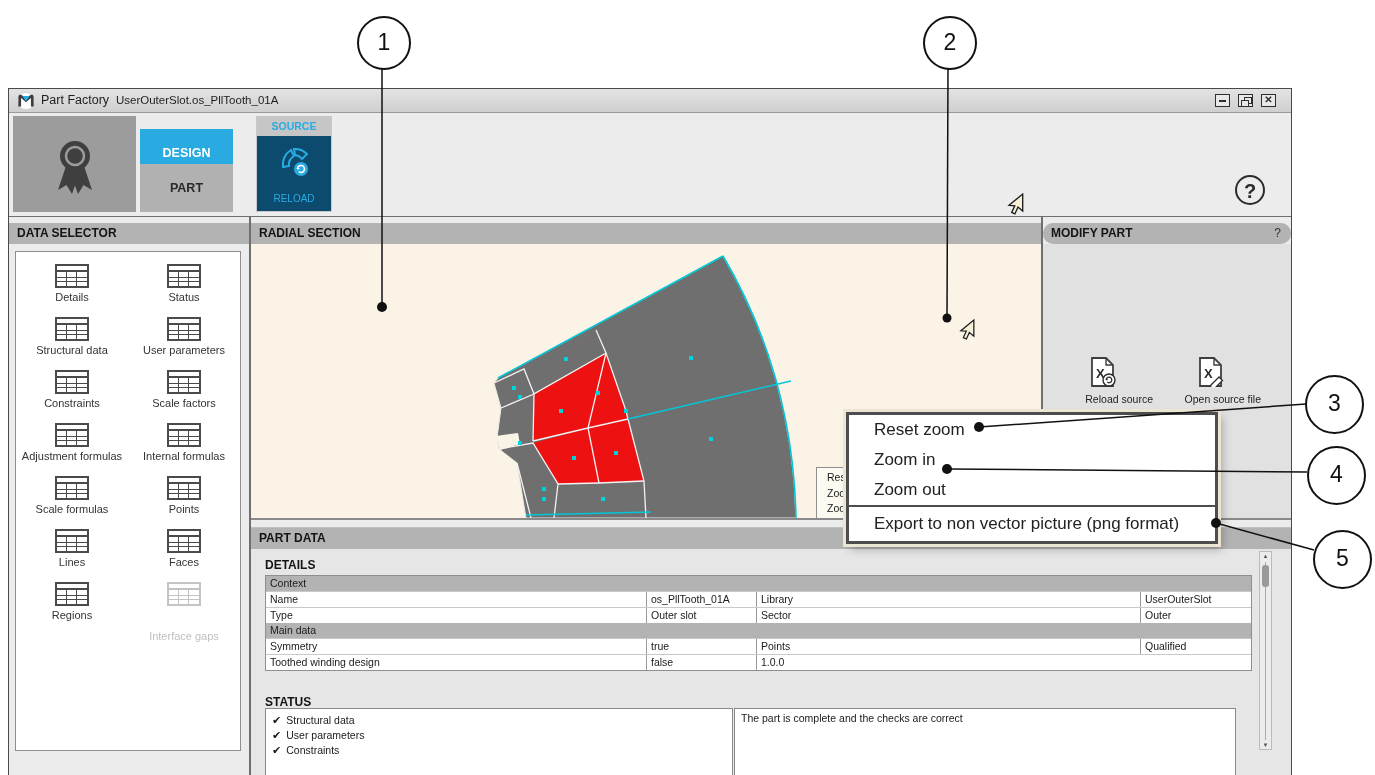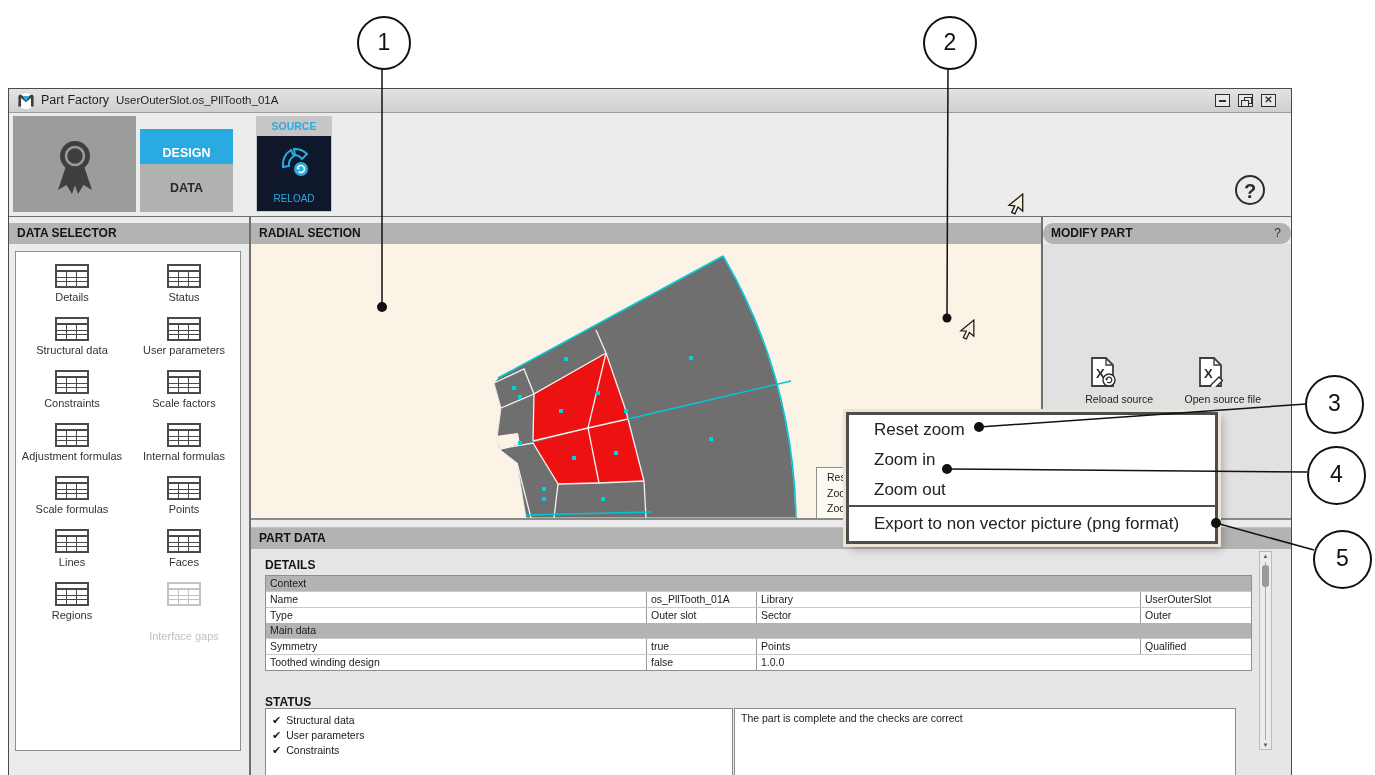--- a/index.html
+++ b/index.html
@@ -16,21 +16,21 @@
   .winbtn{top:5px;width:15px;height:13px;border:1px solid #2e2e2e;background:#e8e8e8;box-sizing:border-box;}
   .winbtn .bar{position:absolute;left:3px;top:5px;width:7px;height:2px;background:#2e2e2e;}
   .winbtn .sq1{position:absolute;left:5px;top:2px;width:6px;height:5px;border:1px solid #2e2e2e;}
   .winbtn .sq2{position:absolute;left:2px;top:5px;width:6px;height:5px;border:1px solid #2e2e2e;background:#e8e8e8;}
   .winbtn .x{position:absolute;left:0;top:-1px;width:100%;text-align:center;font-size:10px;font-weight:bold;color:#2e2e2e;}
   
   .toolbar{left:0;top:24px;width:100%;height:103px;background:#ececec;border-bottom:1px solid #6f6f6f;}
   .medal-btn{left:4px;top:3px;width:123px;height:96px;background:#9c9c9c;}
   .btn-design{left:131px;top:16px;width:93px;height:48px;background:#29abe2;color:#fff;font-weight:bold;font-size:12.5px;display:flex;align-items:center;justify-content:center;}
   .btn-test{left:131px;top:51px;width:93px;height:48px;background:#b1b1b1;color:#2a2a2a;font-weight:bold;font-size:12.5px;display:flex;align-items:center;justify-content:center;}
-  .source-group{left:247px;top:3px;width:76px;height:96px;background:#0f172a;border:1px solid #c9c9c9;box-sizing:border-box;}
+  .source-group{left:247px;top:3px;width:76px;height:96px;background:#0c4a6e;border:1px solid #c9c9c9;box-sizing:border-box;}
   .source-head{left:0;top:0;width:100%;height:19px;background:#c6c6c6;color:#29abe2;font-weight:bold;font-size:10.5px;text-align:center;line-height:19px;}
   .reload-lbl{left:0;top:76px;width:100%;text-align:center;color:#29abe2;font-size:10px;}
   .help-circle{left:1226px;top:62px;width:30px;height:30px;border:2.5px solid #2b2b2b;border-radius:50%;text-align:center;line-height:29px;font-size:20px;font-weight:bold;color:#2b2b2b;box-sizing:border-box;background:#ececec;}
   
   .phead{top:134px;height:21px;background:#b3b3b3;font-size:12px;font-weight:bold;color:#141414;line-height:21px;padding-left:8px;box-sizing:border-box;}
   #ds-head{left:0;width:240px;}
   #rs-head{left:242px;width:790px;}
   #mp-head{left:1034px;width:248px;border-radius:10px;}
   #mp-help{position:absolute;right:10px;top:0;font-weight:normal;color:#333;}
   .vsep1{left:240px;top:127px;width:2px;height:560px;background:#6f6f6f;}
@@ -130,21 +130,21 @@
         <path d="M19,34 11,58 19.5,53 25,62 33,39 Z" fill="#3f3f3f"></path>
         <path d="M37,34 45,58 36.5,53 31,62 23,39 Z" fill="#3f3f3f"></path>
         <circle cx="28" cy="24" r="15" fill="#3f3f3f"></circle>
         <circle cx="28" cy="24" r="9" fill="none" stroke="#9c9c9c" stroke-width="2.5"></circle>
       </svg>
     </div>
     <div class="btn-design abs">
         <span>DESIGN</span>
       </div>
     <div class="btn-test abs">
-        <span>DATA</span>
+        <span>PART</span>
       </div>
     <div class="source-group abs">
       <div class="source-head abs">SOURCE</div>
       <svg width="34" height="34" viewBox="0 0 34 34" style="position:absolute;left:21px;top:28px;cursor:pointer;">
         <path d="M5,22 A17,17 0 0 1 13,5 L16,11 A10,10 0 0 0 11,21 Z" fill="none" stroke="#29abe2" stroke-width="2"></path>
         <path d="M16,4 A17,17 0 0 1 29,9 L24,14 A10,10 0 0 0 17,10 Z" fill="none" stroke="#29abe2" stroke-width="2"></path>
         <circle cx="23" cy="24" r="7" fill="#29abe2"></circle>
         <path d="M19.5,24 a3.5,3.5 0 1 1 1.2,2.6" fill="none" stroke="#fff" stroke-width="1.6"></path>
         <path d="M19,22.5 l0.8,2.3 2.2,-1 z" fill="#fff"></path>
       </svg>

